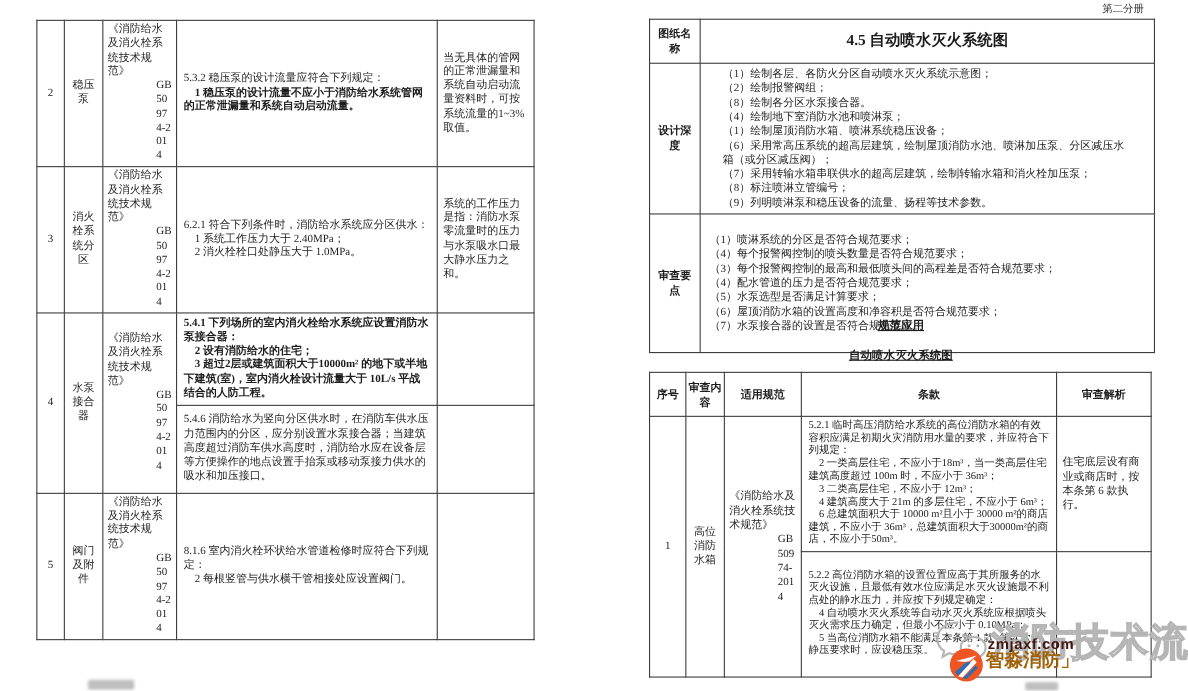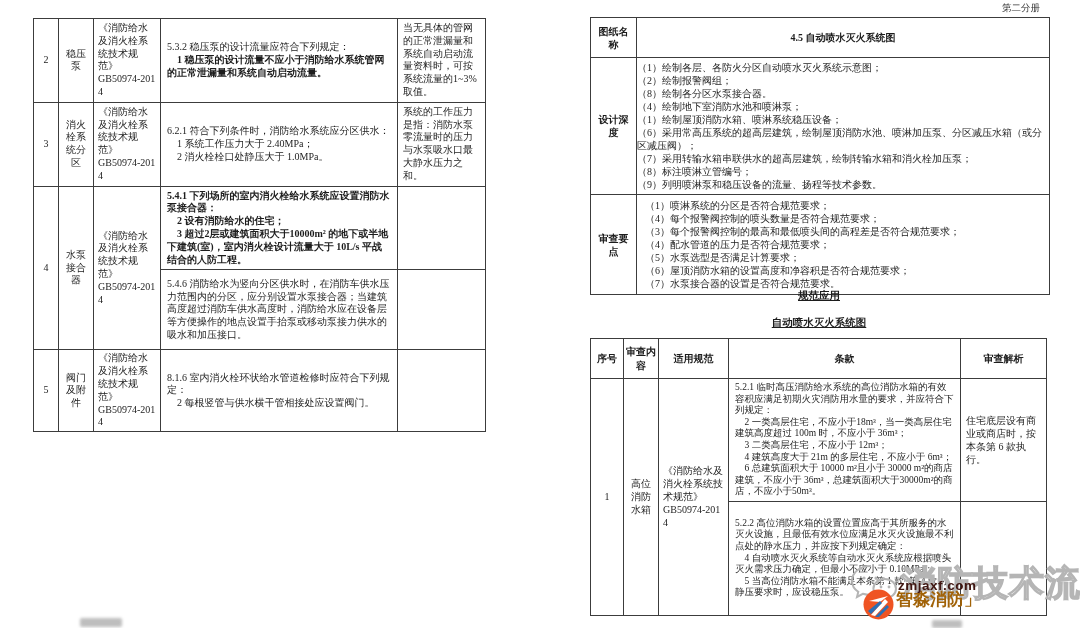--- a/index.html
+++ b/index.html
@@ -11,21 +11,21 @@
   .abs{position:absolute;}
   
   table{border-collapse:collapse;table-layout:fixed;}
   td{border:1px solid #3c3c3c;font-size:10px;line-height:13px;
      padding:2px 4px;vertical-align:middle;overflow:hidden;}
   td p{margin:0;}
   .c{text-align:center;}
   .b{font-weight:bold;}
   .ind{text-indent:1em;}
   .std{word-break:break-all;}
-  .std .code{display:block;}
+  .std .code{display:block;margin-left:44px;}
   .cl{padding:3px 6px;}
   .rm{padding:3px 5px;word-break:break-all;}
   
   #left-table{left:33px;top:18px;}
   #left-table td{line-height:12.8px;}
   
   #right-table1{left:590px;top:17px;}
   #right-table1 .list p{margin:0;}
   .heading{left:590px;width:458px;text-align:center;font-weight:bold;
            font-size:10.5px;text-decoration:underline;}
@@ -130,39 +130,39 @@
   </table>
 
 <table id="right-table1" class="abs">
   <colgroup>
       <col style="width:46px">
       <col style="width:413px">
     </colgroup>
   <tbody>
       <tr style="height:40px">
     <td class="c b">图纸名称</td>
-    <td class="c b" style="font-size:10px">4.5 自动喷水灭火系统图</td>
+    <td class="c b" style="font-size:14px">4.5 自动喷水灭火系统图</td>
   </tr>
   <tr style="height:130px">
     <td class="c b">设计深度</td>
-    <td class="list" style="padding:3px 0">
+    <td class="list" style="padding:3px 20px">
       <p>（1）绘制各层、各防火分区自动喷水灭火系统示意图；</p>
       <p>（2）绘制报警阀组；</p>
       <p>（8）绘制各分区水泵接合器。</p>
       <p>（4）绘制地下室消防水池和喷淋泵；</p>
       <p>（1）绘制屋顶消防水箱、喷淋系统稳压设备；</p>
       <p>（6）采用常高压系统的超高层建筑，绘制屋顶消防水池、喷淋加压泵、分区减压水箱（或分区减压阀）；</p>
       <p>（7）采用转输水箱串联供水的超高层建筑，绘制转输水箱和消火栓加压泵；</p>
       <p>（8）标注喷淋立管编号；</p>
       <p>（9）列明喷淋泵和稳压设备的流量、扬程等技术参数。</p>
     </td>
   </tr>
   <tr style="height:96px">
     <td class="c b">审查要点</td>
-    <td class="list" style="padding:4px 8px">
+    <td class="list" style="padding:17px 8px">
       <p>（1）喷淋系统的分区是否符合规范要求；</p>
       <p>（4）每个报警阀控制的喷头数量是否符合规范要求；</p>
       <p>（3）每个报警阀控制的最高和最低喷头间的高程差是否符合规范要求；</p>
       <p>（4）配水管道的压力是否符合规范要求；</p>
       <p>（5）水泵选型是否满足计算要求；</p>
       <p>（6）屋顶消防水箱的设置高度和净容积是否符合规范要求；</p>
       <p>（7）水泵接合器的设置是否符合规范要求。</p>
     </td>
   </tr>
 </tbody>

